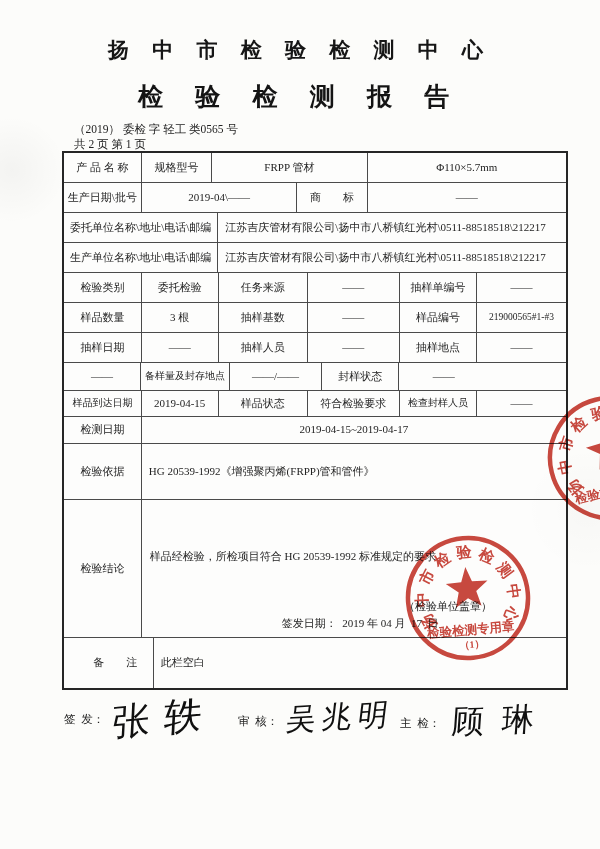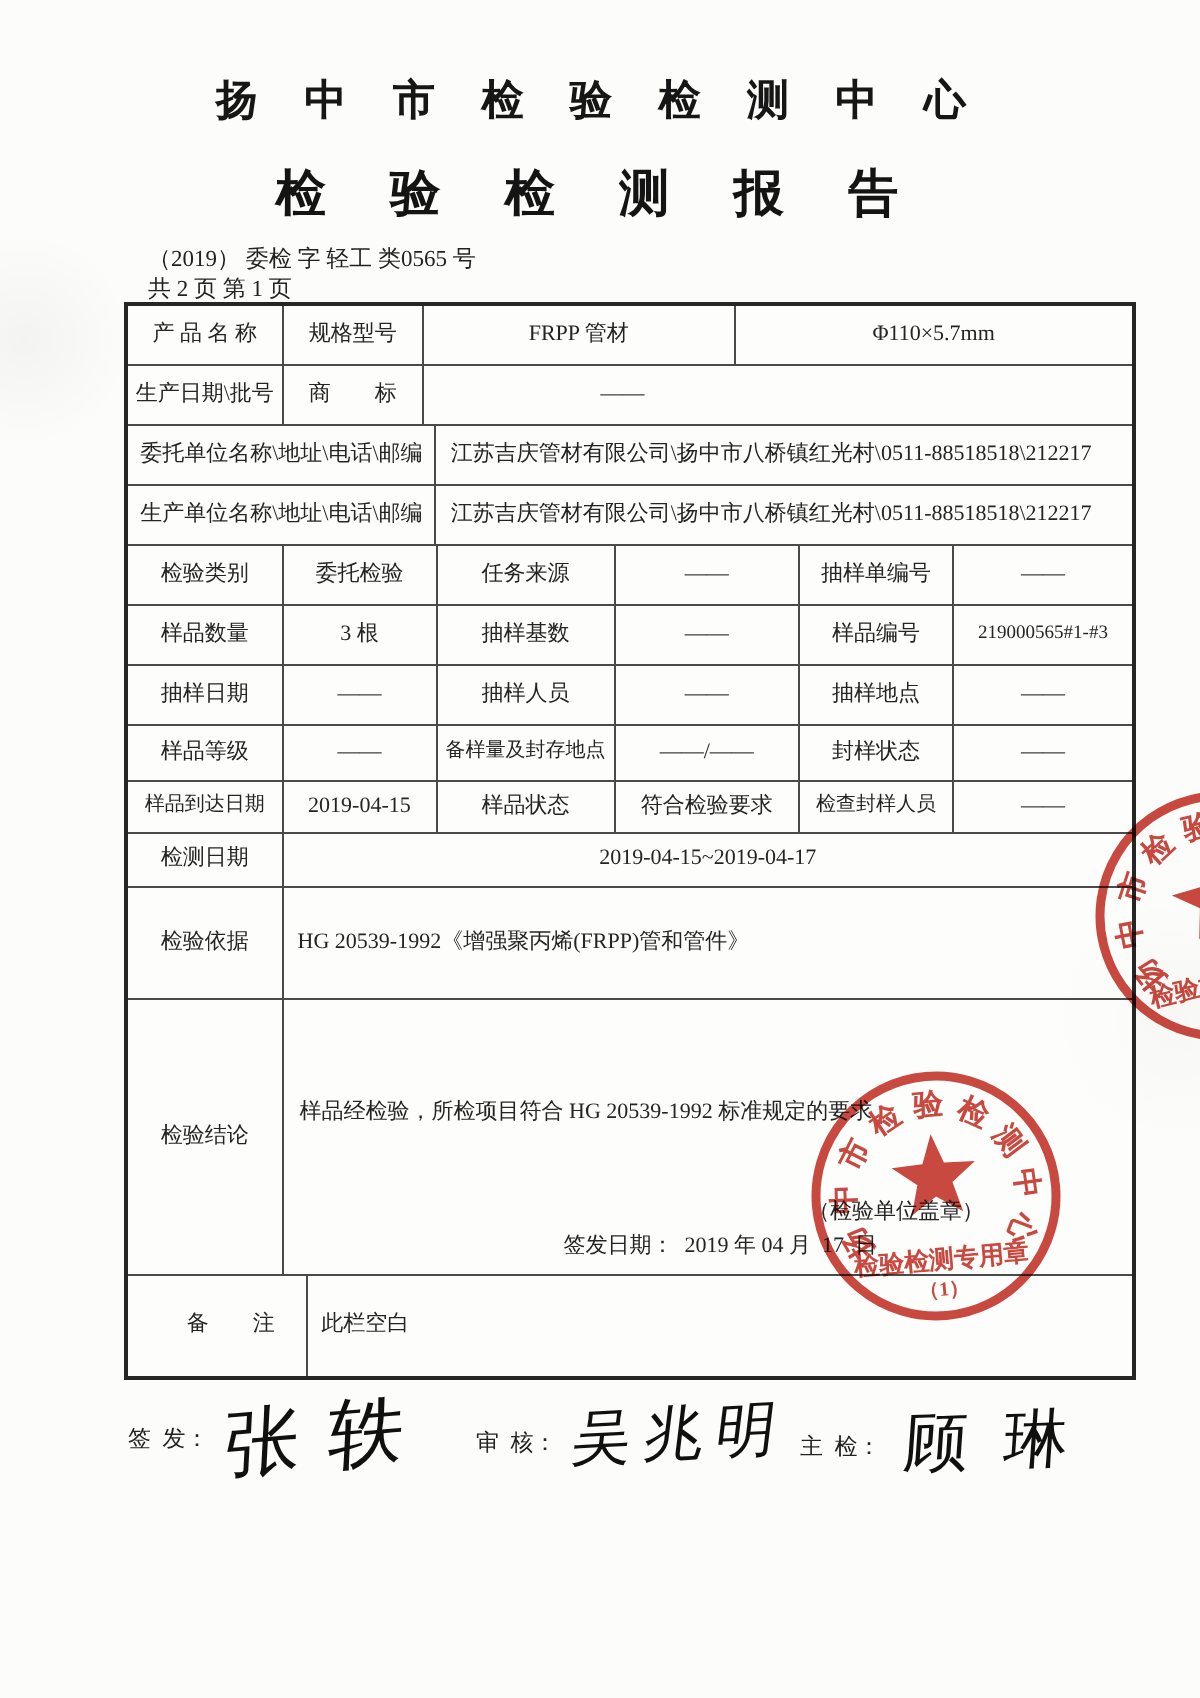--- a/index.html
+++ b/index.html
@@ -85,20 +85,21 @@
 
     <div class="tr h30">
       <div class="td lab cA">产 品 名 称</div>
       <div class="td lab cC">规格型号</div>
       <div class="td cB">FRPP 管材</div>
       <div class="td cD">Φ110×5.7mm</div>
     </div>
 
     <div class="tr h30">
       <div class="td lab cA">生产日期\批号</div>
+      <div class="td cB">2019-04\——</div>
       <div class="td lab cC">商　　标</div>
       <div class="td cD">——</div>
     </div>
 
     <div class="tr h30">
       <div class="td lab cE">委托单位名称\地址\电话\邮编</div>
       <div class="td left cF">江苏吉庆管材有限公司\扬中市八桥镇红光村\0511-88518518\212217</div>
     </div>
 
     <div class="tr h30">
@@ -127,21 +128,20 @@
     <div class="tr h30">
       <div class="td lab cA">抽样日期</div>
       <div class="td cG">——</div>
       <div class="td lab cH">抽样人员</div>
       <div class="td cI">——</div>
       <div class="td lab cJ">抽样地点</div>
       <div class="td cK">——</div>
     </div>
 
     <div class="tr h28">
-      <div class="td lab cA">样品等级</div>
       <div class="td cG">——</div>
       <div class="td lab cH" style="font-size:10px">备样量及封存地点</div>
       <div class="td cI">——/——</div>
       <div class="td lab cJ">封样状态</div>
       <div class="td cK">——</div>
     </div>
 
     <div class="tr h26">
       <div class="td lab cA" style="font-size:10px">样品到达日期</div>
       <div class="td cG">2019-04-15</div>

